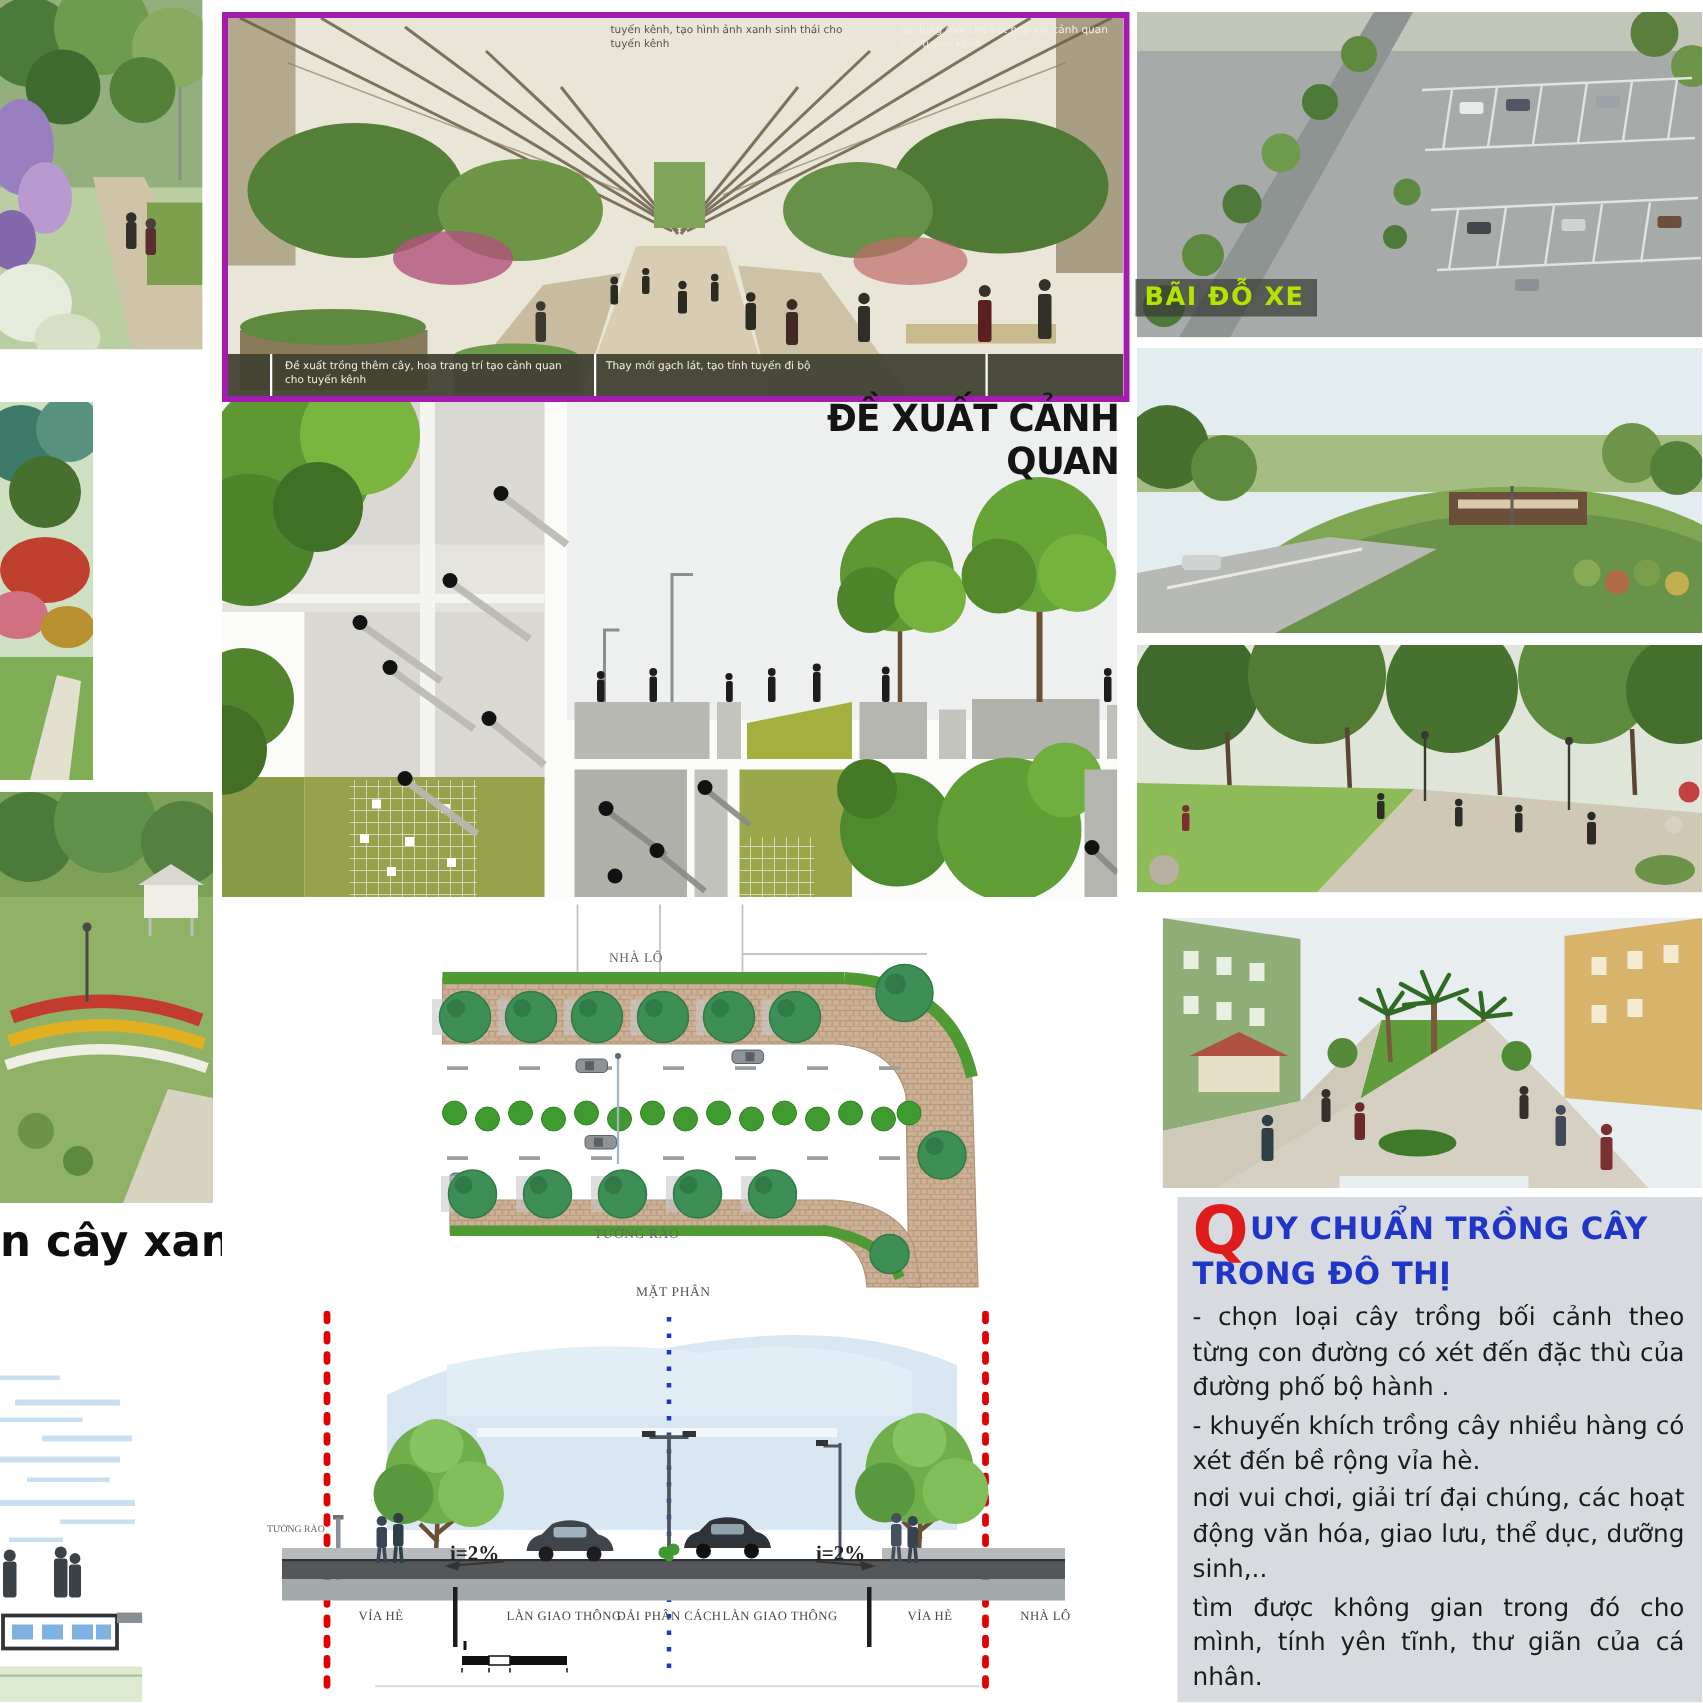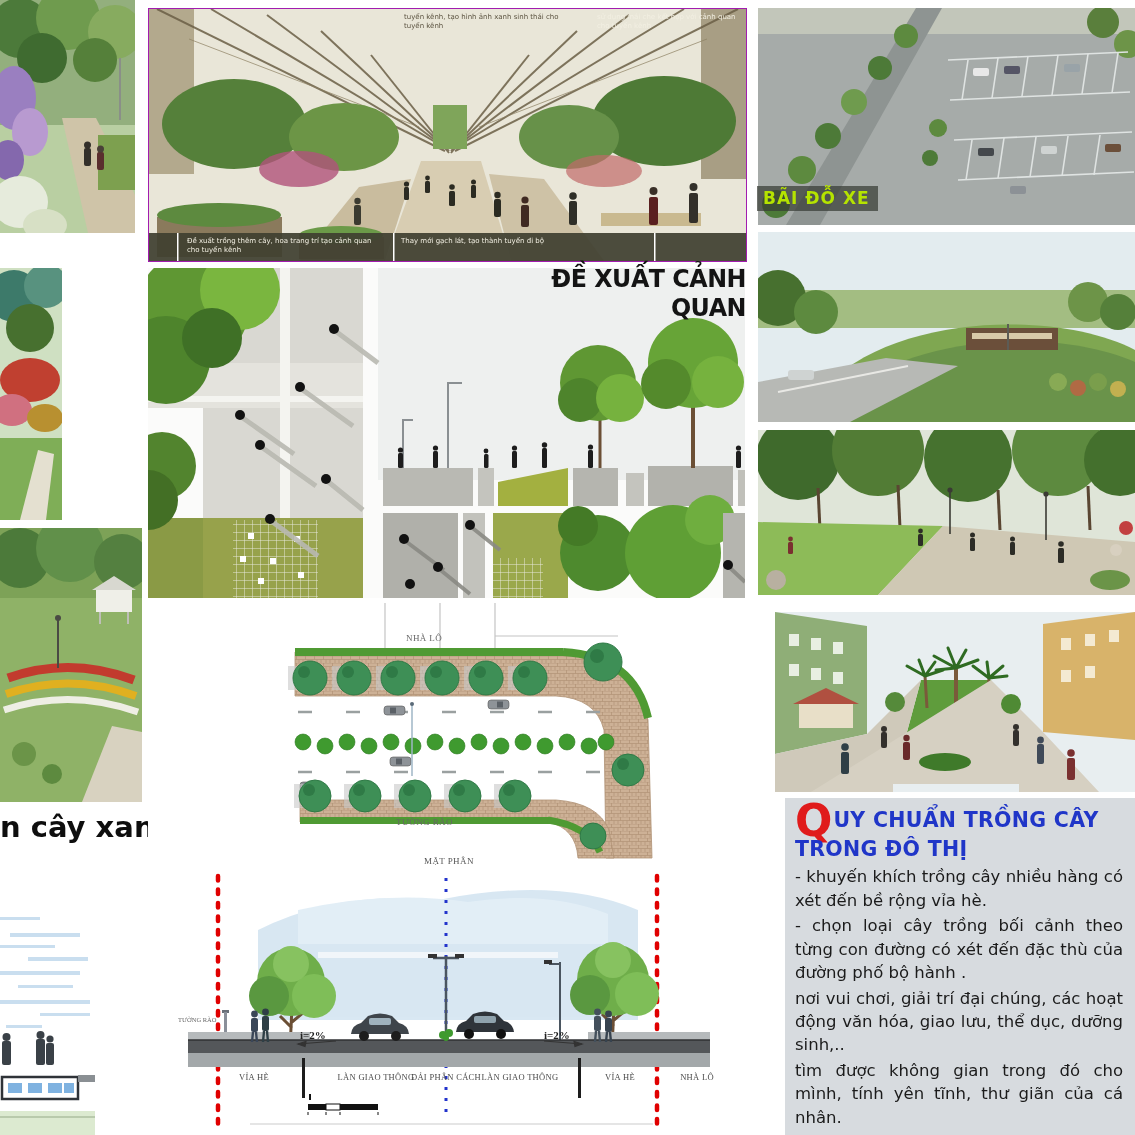--- a/index.html
+++ b/index.html
@@ -24,21 +24,21 @@
     background:rgba(55,60,52,.72);font-size:17px;font-weight:bold;color:#b5e300;
     letter-spacing:1px;}
 
   
   #left-caption{position:absolute;left:0px;top:810px;font-size:29px;font-weight:bold;
     color:#0e0e0e;letter-spacing:0px;}
 
   
   .diag-lbl{font-size:9px;color:#666;letter-spacing:.4px;}
   .tiny-lbl{font-size:6.5px;color:#666;}
-  .slope-lbl{font-size:11px;font-weight:bold;color:#222;}
+  .slope-lbl{font-size:14px;font-weight:bold;color:#222;}
   .zone{top:1072px;font-size:8.5px;color:#4a4a4a;transform:translateX(-50%);letter-spacing:.3px;}
 
   
   #standards-panel{position:absolute;left:785px;top:798px;width:350px;height:371px;
     background:#d7dbdf;box-sizing:border-box;padding:8px 12px 8px 10px;}
   #standards-panel .cap{font-size:44px;font-weight:bold;color:#e01b1b;line-height:.7;
     vertical-align:-9px;margin-right:1px;}
   #standards-panel .h-rest{font-size:20.5px;font-weight:bold;color:#2036c8;letter-spacing:.3px;}
   #standards-panel h3{margin:0 0 4px 0;line-height:1.2;font-weight:normal;}
   #standards-panel h3.second{margin-top:10px;}
@@ -70,21 +70,21 @@
       <line x1="120" y1="58" x2="120" y2="120" stroke="#8a8f88" stroke-width="2"></line>
       <g>
         <rect x="84" y="148" width="7" height="18" rx="2" fill="#33302a"></rect>
         <circle cx="87.5" cy="145" r="3.5" fill="#33302a"></circle>
         <rect x="97" y="152" width="7" height="18" rx="2" fill="#5a2e2e"></rect>
         <circle cx="100.5" cy="149" r="3.5" fill="#4a4038"></circle>
       </g>
     </svg>
   </div>
 
-  <div class="tile" style="left:148px;top:8px;width:597px;height:252px;border:1px solid #a21caf">
+  <div class="tile" style="left:148px;top:8px;width:597px;height:252px;border:4px solid #a21caf">
     <svg width="597" height="252" viewBox="0 0 597 252">
       <rect width="597" height="252" fill="#e9e6d8"></rect>
       <rect x="0" y="0" width="45" height="165" fill="#b3a98d"></rect>
       <rect x="552" y="0" width="45" height="170" fill="#a89e84"></rect>
 
       <g stroke="#6b5f46" stroke-width="2" opacity=".85">
         <line x1="8" y1="0" x2="296" y2="142"></line>
           <line x1="62" y1="0" x2="298" y2="140"></line>
         <line x1="118" y1="6" x2="298" y2="140"></line>
           <line x1="172" y1="22" x2="300" y2="142"></line>
@@ -144,21 +144,21 @@
       </g>
 
       <rect x="0" y="224" width="597" height="28" fill="#3f4030" opacity=".93"></rect>
       <rect x="28" y="224" width="1.5" height="28" fill="#fff"></rect>
       <rect x="244" y="224" width="1.5" height="28" fill="#fff"></rect>
       <rect x="505" y="224" width="1.5" height="28" fill="#fff"></rect>
     </svg>
     <div class="note note-dark" style="left:255px;top:4px;width:168px">tuyến kênh, tạo hình ảnh xanh sinh thái cho tuyến kênh</div>
     <div class="note note-light" style="left:448px;top:4px;width:142px">sử dụng mái che kết hợp với cảnh quan cho tuyến kênh</div>
     <div class="note note-light" style="left:38px;top:228px;width:195px">Đề xuất trồng thêm cây, hoa trang trí tạo cảnh quan cho tuyến kênh</div>
-    <div class="note note-light" style="left:252px;top:228px;width:160px">Thay mới gạch lát, tạo thành tuyến đi bộ</div>
+    <div class="note note-light" style="left:252px;top:228px;width:160px">Thay mới gạch lát, tạo tính tuyến đi bộ</div>
   </div>
 
   <div class="tile" style="left:758px;top:8px;width:377px;height:217px">
     <svg width="377" height="217" viewBox="0 0 377 217">
       <rect width="377" height="217" fill="#a6aba9"></rect>
       <rect width="377" height="26" fill="#c2c6ba"></rect>
       <circle cx="345" cy="14" r="16" fill="#5a7f3c"></circle>
         <circle cx="370" cy="36" r="14" fill="#6d9448"></circle>
       <polygon points="28,217 158,0 184,0 62,217" fill="#8e9492"></polygon>
       <g>
@@ -765,19 +765,19 @@
   <span class="lbl zone" style="left:376px">LÀN GIAO THÔNG</span>
   <span class="lbl zone" style="left:446px">DẢI PHÂN CÁCH</span>
   <span class="lbl zone" style="left:520px">LÀN GIAO THÔNG</span>
   <span class="lbl zone" style="left:620px">VỈA HÈ</span>
   <span class="lbl zone" style="left:697px">NHÀ LÔ</span>
 
   <div id="standards-panel">
     <h3>
       <span class="cap">Q</span><span class="h-rest">UY CHUẨN TRỒNG CÂY TRONG ĐÔ THỊ</span>
     </h3>
+    <p>- chọn loại cây trồng bối cảnh theo từng con đường có xét đến đặc thù của đường phố bộ hành .</p>
     <p>- khuyến khích trồng cây nhiều hàng có xét đến bề rộng vỉa hè.</p>
-    <p>- chọn loại cây trồng bối cảnh theo từng con đường có xét đến đặc thù của đường phố bộ hành .</p>
     <p>nơi vui chơi, giải trí đại chúng, các hoạt động văn hóa, giao lưu, thể dục, dưỡng sinh,..</p>
     <p>tìm được không gian trong đó cho mình, tính yên tĩnh, thư giãn của cá nhân.</p>
   </div>
 
 </div>
 
 </body></html>

